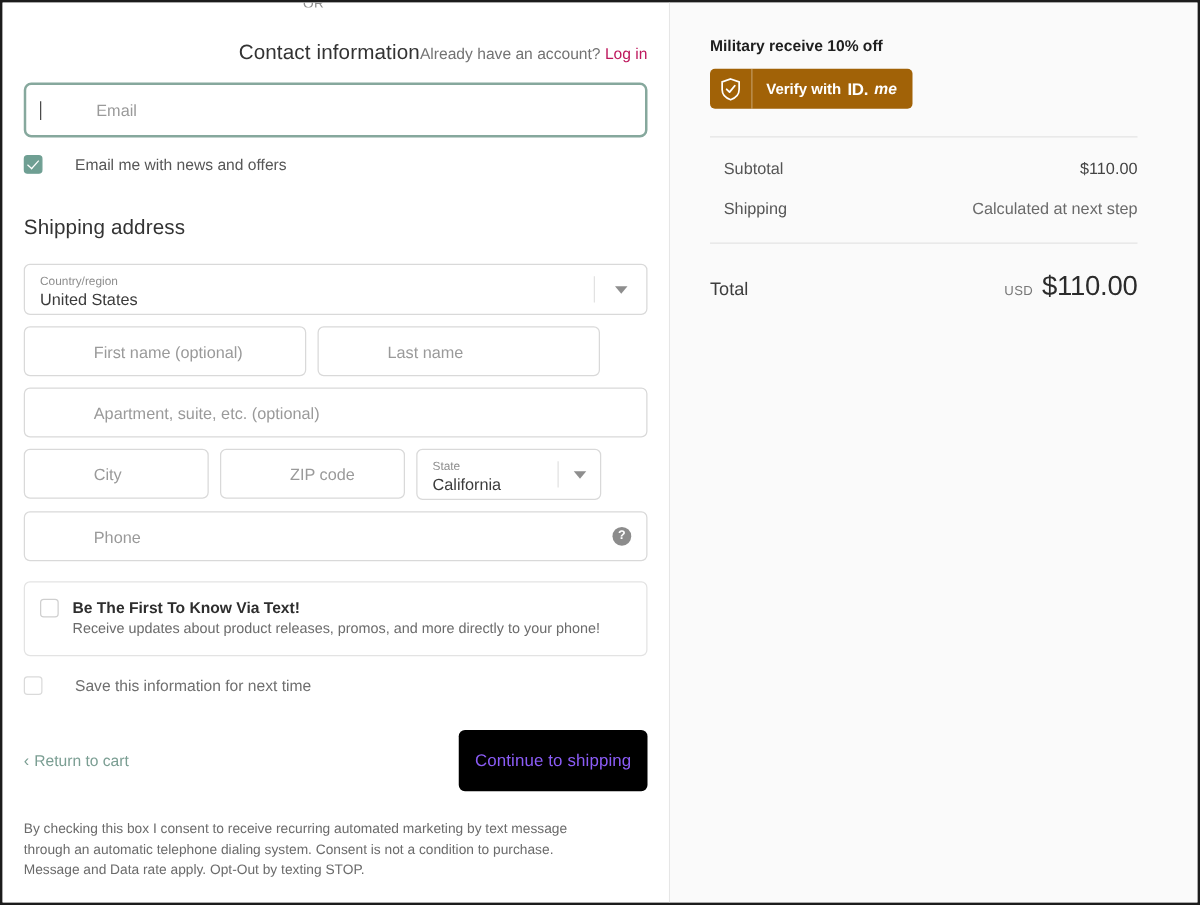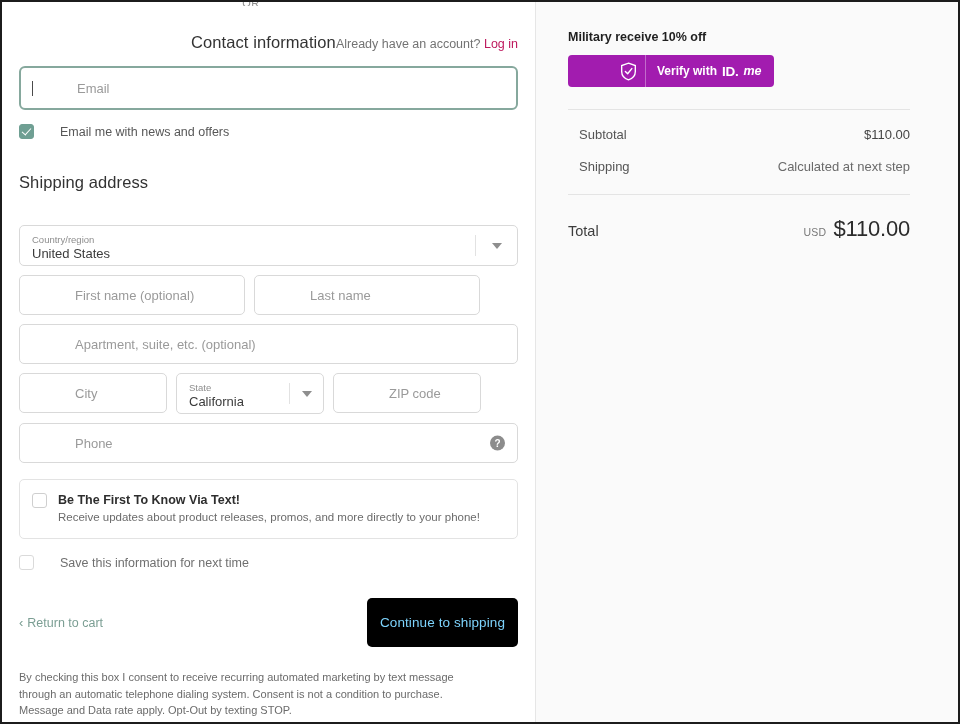--- a/index.html
+++ b/index.html
@@ -226,21 +226,21 @@
     color: #7b9e93;
     text-decoration: none;
     display: flex;
     align-items: center;
     gap: 4px;
   }
   .ret-chev { font-size: 13px; line-height: 1; }
 
   .cta {
     background: #000000;
-    color: #7dd3fc;
+    color: #8b5cf6;
     border: none;
     border-radius: 5px;
     width: 151px;
     height: 49px;
     font-size: 13.5px;
     font-family: "Liberation Sans", sans-serif;
     cursor: pointer;
     letter-spacing: 0.1px;
   }
 
@@ -267,26 +267,25 @@
     color: #1f1f1f;
     margin-top: 18px;
     line-height: 18px;
   }
 
   .idme-btn {
     margin-top: 9px;
     display: inline-flex;
     align-items: stretch;
     height: 32px;
-    background: #a21caf;
+    background: #a16207;
     border-radius: 4px;
     border: none;
     cursor: pointer;
     overflow: hidden;
-    padding-left: 44px;
   }
   .idme-shield {
     width: 34px;
     display: flex;
     align-items: center;
     justify-content: center;
     border-right: 1px solid rgba(255,255,255,0.35);
   }
   .idme-text {
     display: flex;
@@ -350,21 +349,21 @@
         <span class="ph">Email</span>
     </div>
 
     <div class="cb-row">
       <div class="cb checked"></div>
       <span class="cb-label">Email me with news and offers</span>
     </div>
 
     <div class="section-title" style="margin-top:34px">Shipping address</div>
 
-    <div class="field field-filled" style="margin-top:33px">
+    <div class="field field-filled" style="margin-top:19px">
       <span class="mini-label">Country/region</span>
       <span class="filled-value">United States</span>
       <span class="sel-arrow-wrap">
         <span class="chev"></span>
       </span>
     </div>
 
     <div class="row mt9">
       <div class="field" style="width:226px">
         <span class="ph">First name (optional)</span>
@@ -375,30 +374,30 @@
     </div>
 
 
     <div class="field mt9">
       <span class="ph">Apartment, suite, etc. (optional)</span>
     </div>
 
     <div class="row mt9">
       <div class="field" style="width:148px">
         <span class="ph">City</span>
+      </div>
+      <div class="field" style="width:148px">
+        <span class="ph">ZIP code</span>
       </div>
       <div class="field field-filled" style="width:148px">
         <span class="mini-label">State</span>
         <span class="filled-value">California</span>
         <span class="sel-arrow-wrap" style="width:34px">
           <span class="chev"></span>
         </span>
-      </div>
-      <div class="field" style="width:148px">
-        <span class="ph">ZIP code</span>
       </div>
     </div>
 
     <div class="field mt9">
       <span class="ph">Phone</span>
       <span class="help-icon">?</span>
     </div>
 
     <div class="promo-box">
       <div class="cb" style="margin-top:1px"></div>

